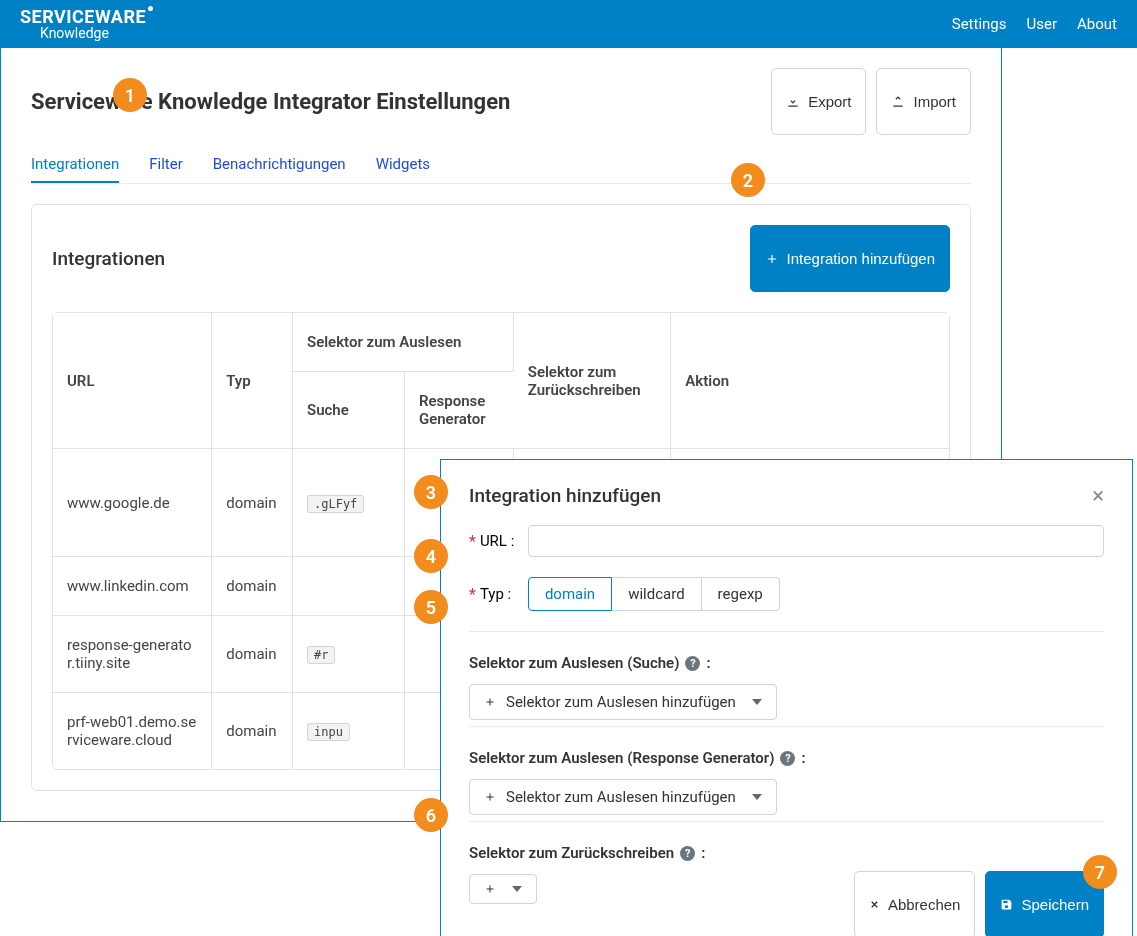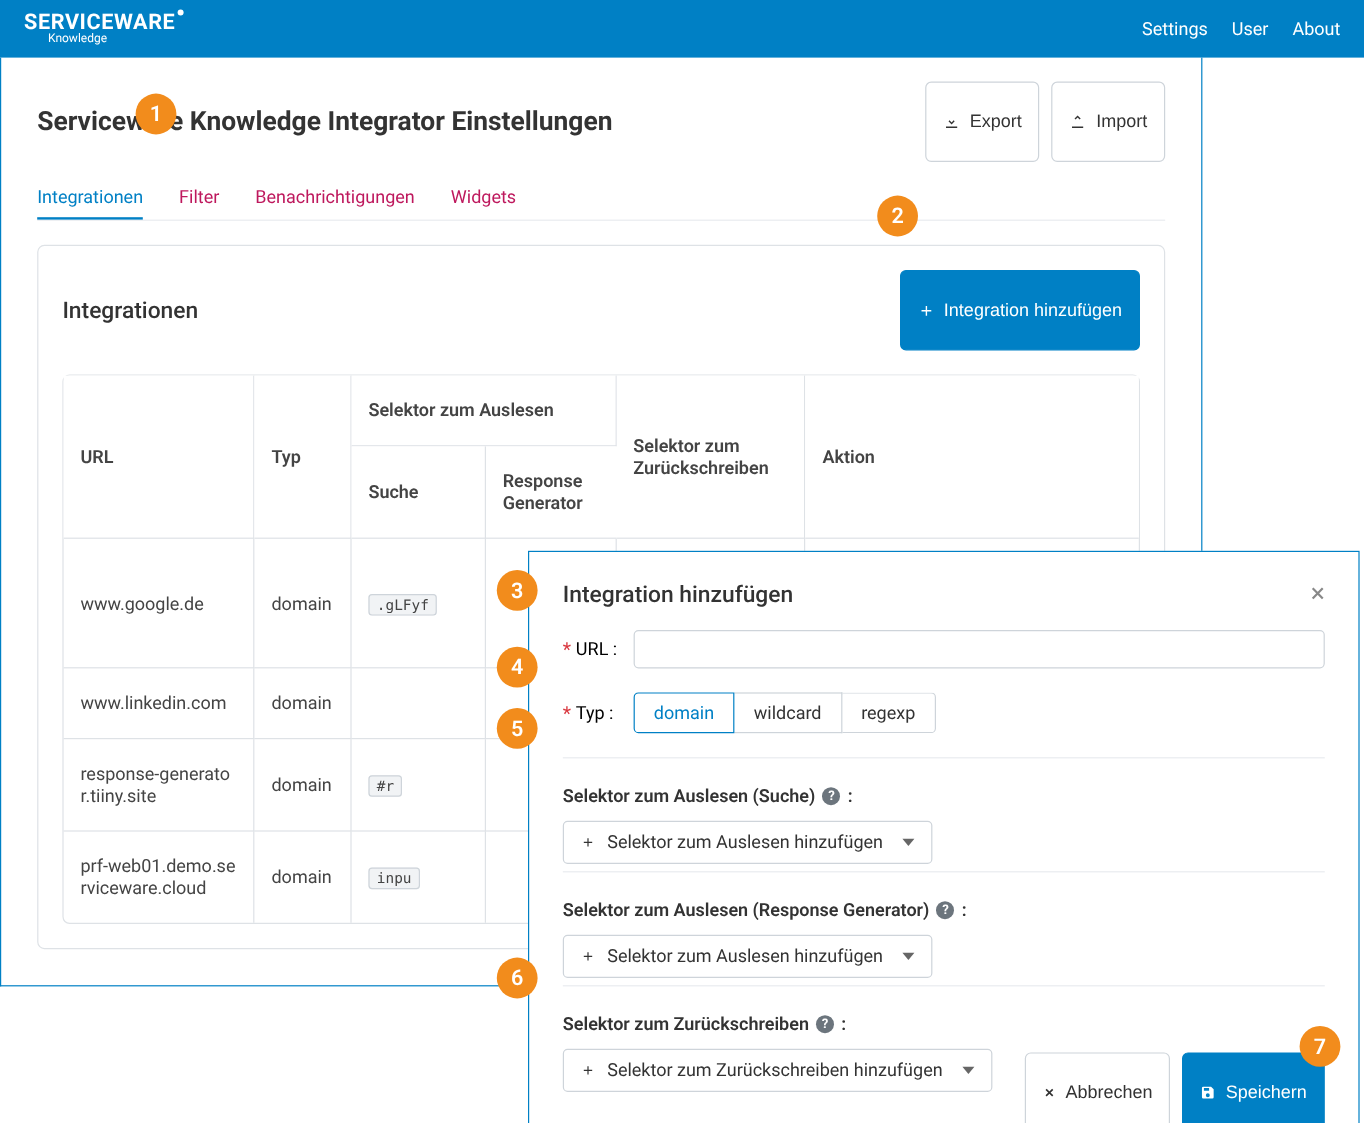--- a/index.html
+++ b/index.html
@@ -3,38 +3,38 @@
   <meta charset="utf-8">
   <style>
     * { box-sizing: border-box; margin: 0; padding: 0; }
     body { font-family: -apple-system, BlinkMacSystemFont, "Segoe UI", Roboto, sans-serif; background: #fff; color: #333; position: relative; width: 1137px; height: 936px; overflow: hidden; }
 
     
     .header-bar { background: #0080c5; color: #fff; height: 48px; display: flex; align-items: center; padding: 0 20px; }
     .logo-area { display: flex; flex-direction: column; line-height: 1; }
     .logo-main { font-weight: bold; font-size: 18px; letter-spacing: 0.5px; display: flex; align-items: flex-start; }
     .logo-dot { width: 5px; height: 5px; background: #fff; border-radius: 50%; margin-left: 2px; margin-top: -2px; }
-    .logo-sub { font-size: 10px; margin-left: 20px; }
+    .logo-sub { font-size: 14px; margin-left: 20px; }
     .header-links { margin-left: auto; display: flex; gap: 20px; font-size: 15px; }
     .header-links span { cursor: pointer; }
 
     
     .page { border: 1px solid #0080c5; border-top: none; padding: 20px 30px 30px; }
 
     .page-title-row { display: flex; align-items: center; margin-bottom: 12px; }
     .page-title { font-size: 22px; font-weight: bold; color: #333; }
     .actions-right { margin-left: auto; display: flex; gap: 10px; }
 
     .btn { border: 1px solid #ced4da; background: #fff; border-radius: 5px; padding: 24px 14px; font-size: 15px; display: inline-flex; align-items: center; gap: 8px; cursor: pointer; color: #333; }
     .btn-primary { background: #0080c5; border-color: #0080c5; color: #fff; }
     .btn .icon-svg { width: 14px; height: 14px; }
 
     
     .tabs { display: flex; gap: 30px; border-bottom: 1px solid #e9ecef; margin-bottom: 20px; }
-    .tab { padding: 8px 0; font-size: 15px; color: #be185d; cursor: pointer; }
+    .tab { padding: 8px 0; font-size: 15px; color: #1d4ed8; cursor: pointer; }
     .tab.active { color: #0080c5; border-bottom: 2px solid #0080c5; }
 
     
     .panel { border: 1px solid #dee2e6; border-radius: 6px; padding: 20px; }
     .panel-header { display: flex; align-items: center; margin-bottom: 20px; }
     .panel-title { font-size: 19px; font-weight: 500; color: #333; }
 
     
     .tbl { width: 100%; border: 1px solid #dee2e6; border-radius: 6px; border-collapse: separate; border-spacing: 0; font-size: 15px; }
     .tbl th, .tbl td { padding: 20px 14px; text-align: left; vertical-align: middle; border-bottom: 1px solid #dee2e6; color: #444; }
@@ -261,21 +261,20 @@
   <div class="section">
     <div class="section-label">
       <span>Selektor zum Zurückschreiben</span>
       <span class="help-icon">?</span>
       <span>:</span>
     </div>
     <div class="add-selector-btn">
       <svg width="12" height="12" viewBox="0 0 24 24" fill="currentColor">
           <path d="M11 5h2v6h6v2h-6v6h-2v-6H5v-2h6z"></path>
         </svg>
-      <span>Selektor zum Zurückschreiben hinzufügen</span>
       <span class="chevron-down"></span>
     </div>
   </div>
 
   <div class="dialog-footer">
     <button class="btn">
       <svg width="11" height="11" viewBox="0 0 24 24" fill="currentColor">
           <path d="M18 6L6 18M6 6l12 12" stroke="currentColor" stroke-width="3"></path>
         </svg>
       <span>Abbrechen</span>

